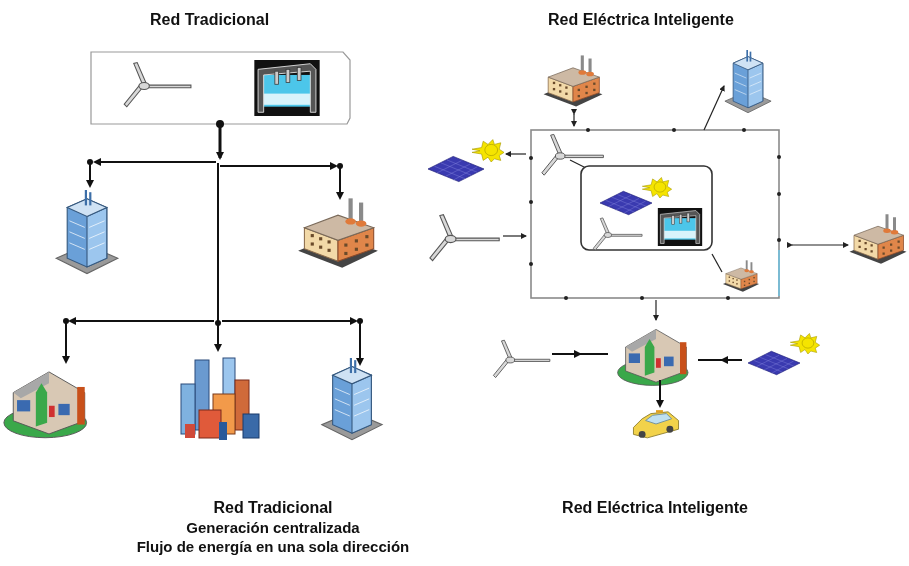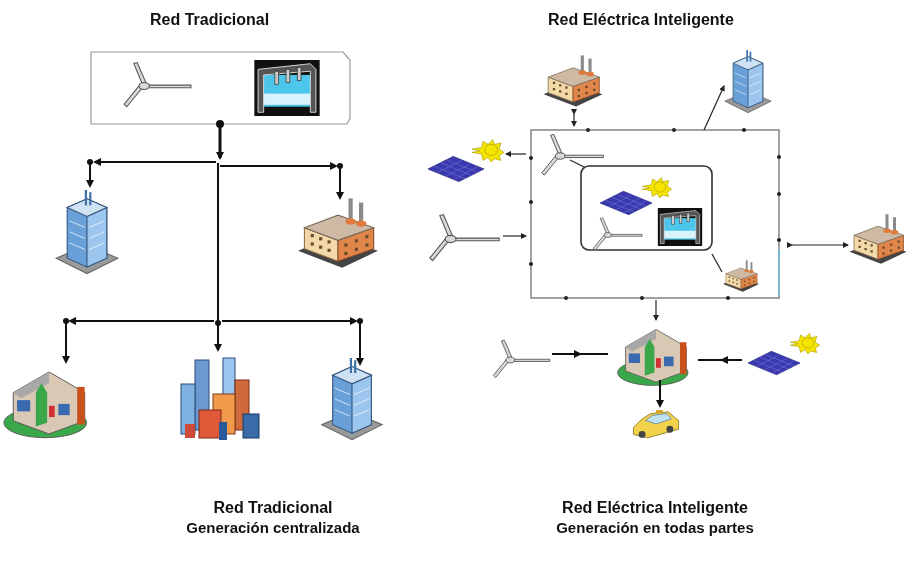--- a/index.html
+++ b/index.html
@@ -220,18 +220,18 @@
     <path d="M728,356 L720,360 L728,364 z" fill="#111"></path>
 
     <line x1="660" y1="380" x2="660" y2="406" stroke="#111" stroke-width="2" marker-end="url(#arr)"></line>
     <use href="#car" x="630" y="406" width="52" height="36"></use>
   </g>
 </svg>
 
 <div class="caption" style="left:135px;top:498px;width:276px;">
   <div class="c-title">Red Tradicional</div>
   <div class="c-line">Generación centralizada</div>
+  <div class="c-line">Flujo de energía en una sola dirección</div>
 </div>
 
 <div class="caption" style="left:540px;top:498px;width:230px;">
   <div class="c-title">Red Eléctrica Inteligente</div>
-  <div class="c-line">Generación en todas partes</div>
 </div>
 
 </body></html>

